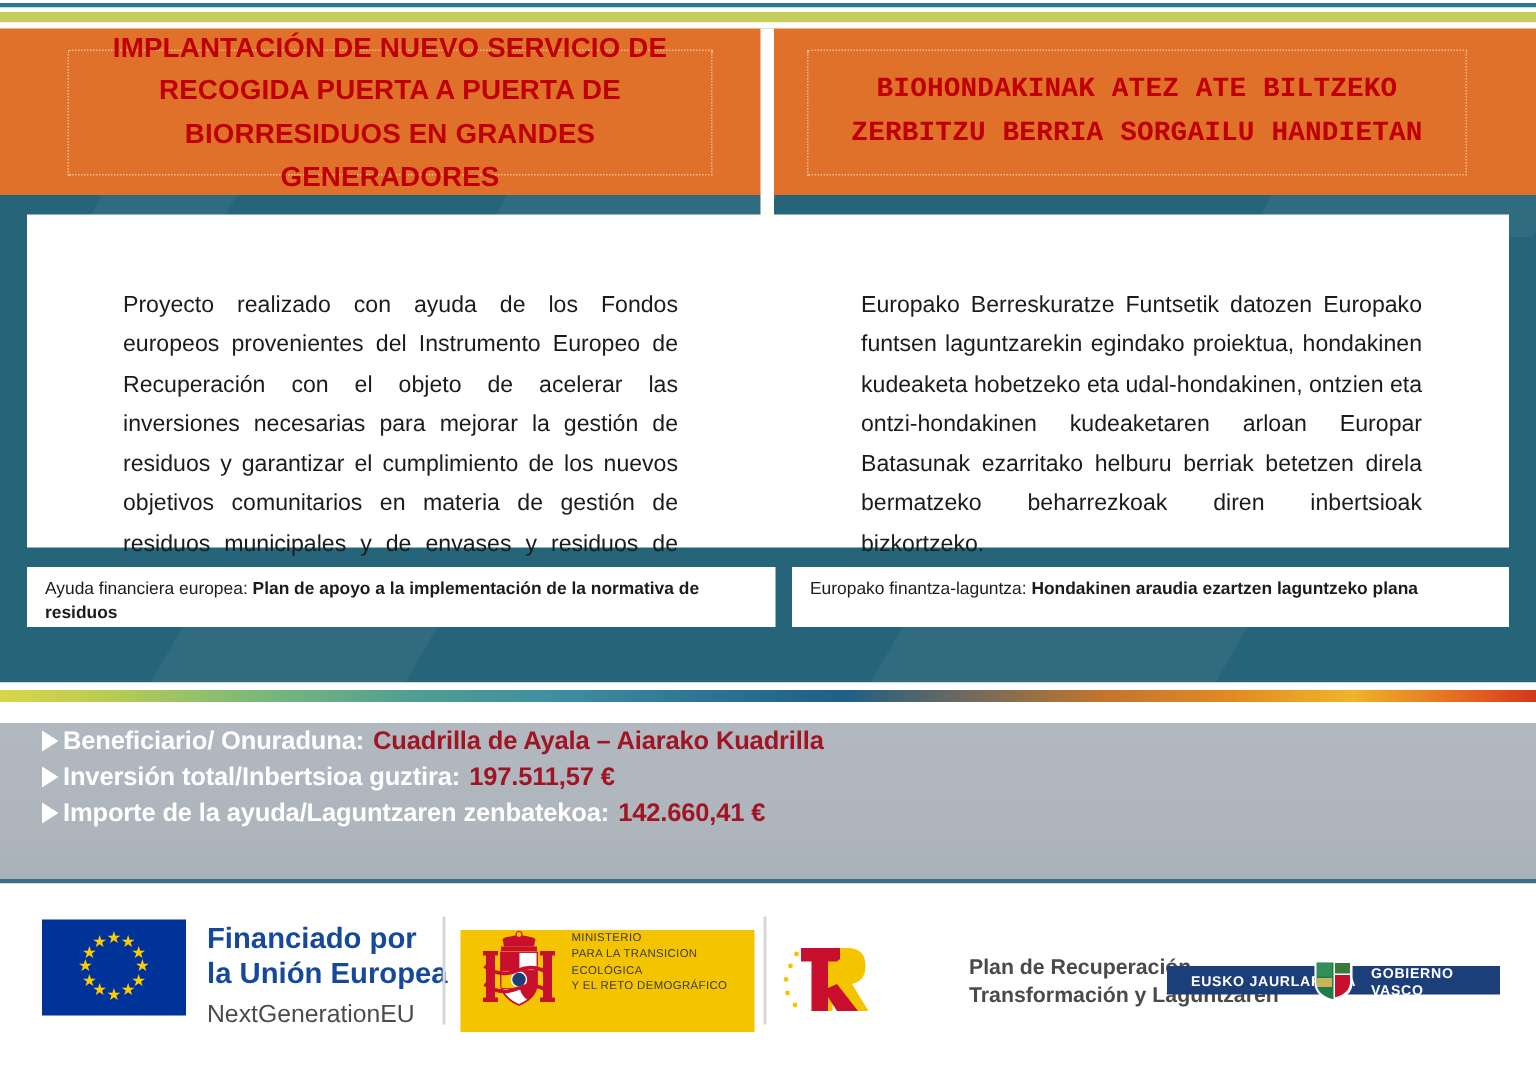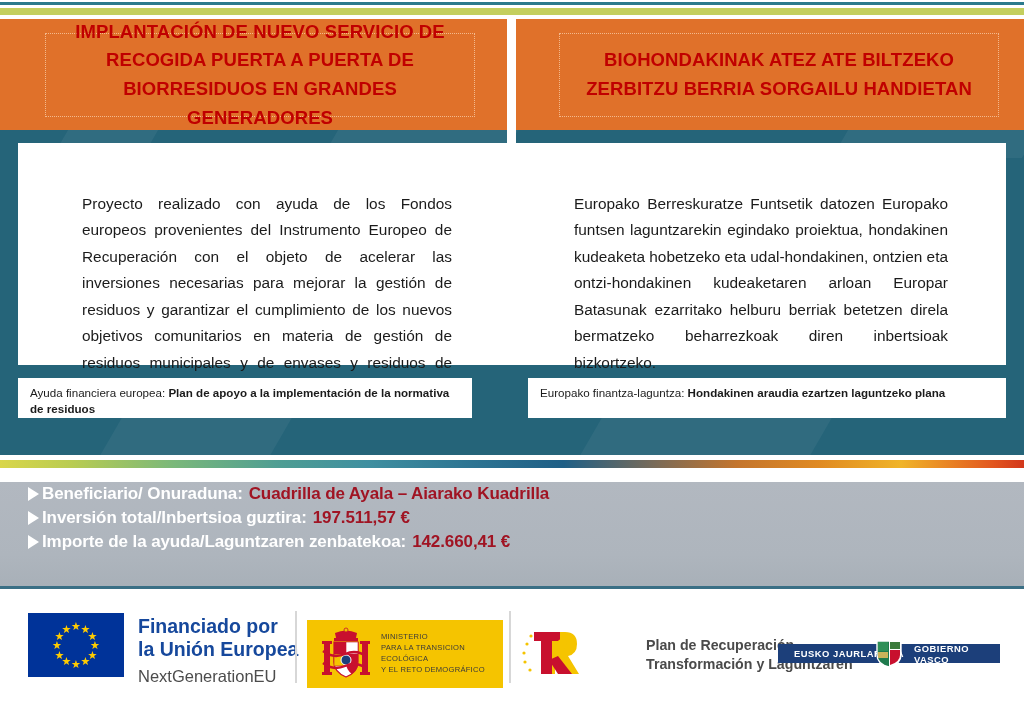--- a/index.html
+++ b/index.html
@@ -51,21 +51,21 @@
     top: 33px;
     height: 84px;
     border: 1px dotted #f3b98d;
     display: flex;
     align-items: center;
     justify-content: flex-start;
     box-sizing: border-box;
     padding: 0 10px;
   }
   .header-box.left  { left: 45px;  width: 430px; }
-  .header-box.right { left: 559px; width: 440px; }
+  .header-box.right { left: 538px; width: 440px; font-family: Liberation Mono, monospace; }
   .header-title {
     color: #c00000;
     font-weight: bold;
     font-size: 18.5px;
     line-height: 1.55;
     text-align: center;
     letter-spacing: .1px;
   }
 
   
@@ -124,21 +124,21 @@
 
   
   .caption-box {
     position: absolute;
     top: 378px;
     height: 40px;
     background: #ffffff;
     box-sizing: border-box;
     padding: 7px 12px 0 12px;
   }
-  .caption-box.left  { left: 18px;  width: 454px; }
+  .caption-box.left  { left: 18px;  width: 499px; }
   .caption-box.right { left: 528px; width: 478px; }
   .caption-text {
     font-size: 11.6px;
     line-height: 1.42;
     color: #1b1b1b;
     margin: 0;
   }
   .caption-text b { font-weight: bold; }
 
   
@@ -223,21 +223,21 @@
   
   .logo-sep {
     position: absolute; top: 22px; width: 2px; height: 72px; background: #d7d7d7;
   }
 
   
   .min-logo {
     position: absolute; left: 307px; top: 620px; width: 196px; height: 68px;
     background: #F5C400;
   }
-  .min-inner { position: absolute; left: 0; top: 0; width: 196px; height: 68px; display: flex; align-items: center;}
+  .min-inner { position: absolute; left: 0; top: 0; width: 196px; height: 68px; display: flex; }
   .min-shield { width: 50px; height: 54px; margin-left: 14px; flex: none; }
   .min-text {
     margin-left: 10px; color: #3a3a3a;
     font-size: 7.6px; line-height: 1.42; letter-spacing: .25px;
   }
   .min-text .t1 { font-size: 7.6px; }
 
   
   .prtr-logo { position: absolute; left: 518px; top: 626px; display: flex; align-items: center; gap: 48px; }
   .prtr-mark { width: 72px; height: 58px; flex: none; position: relative;}

